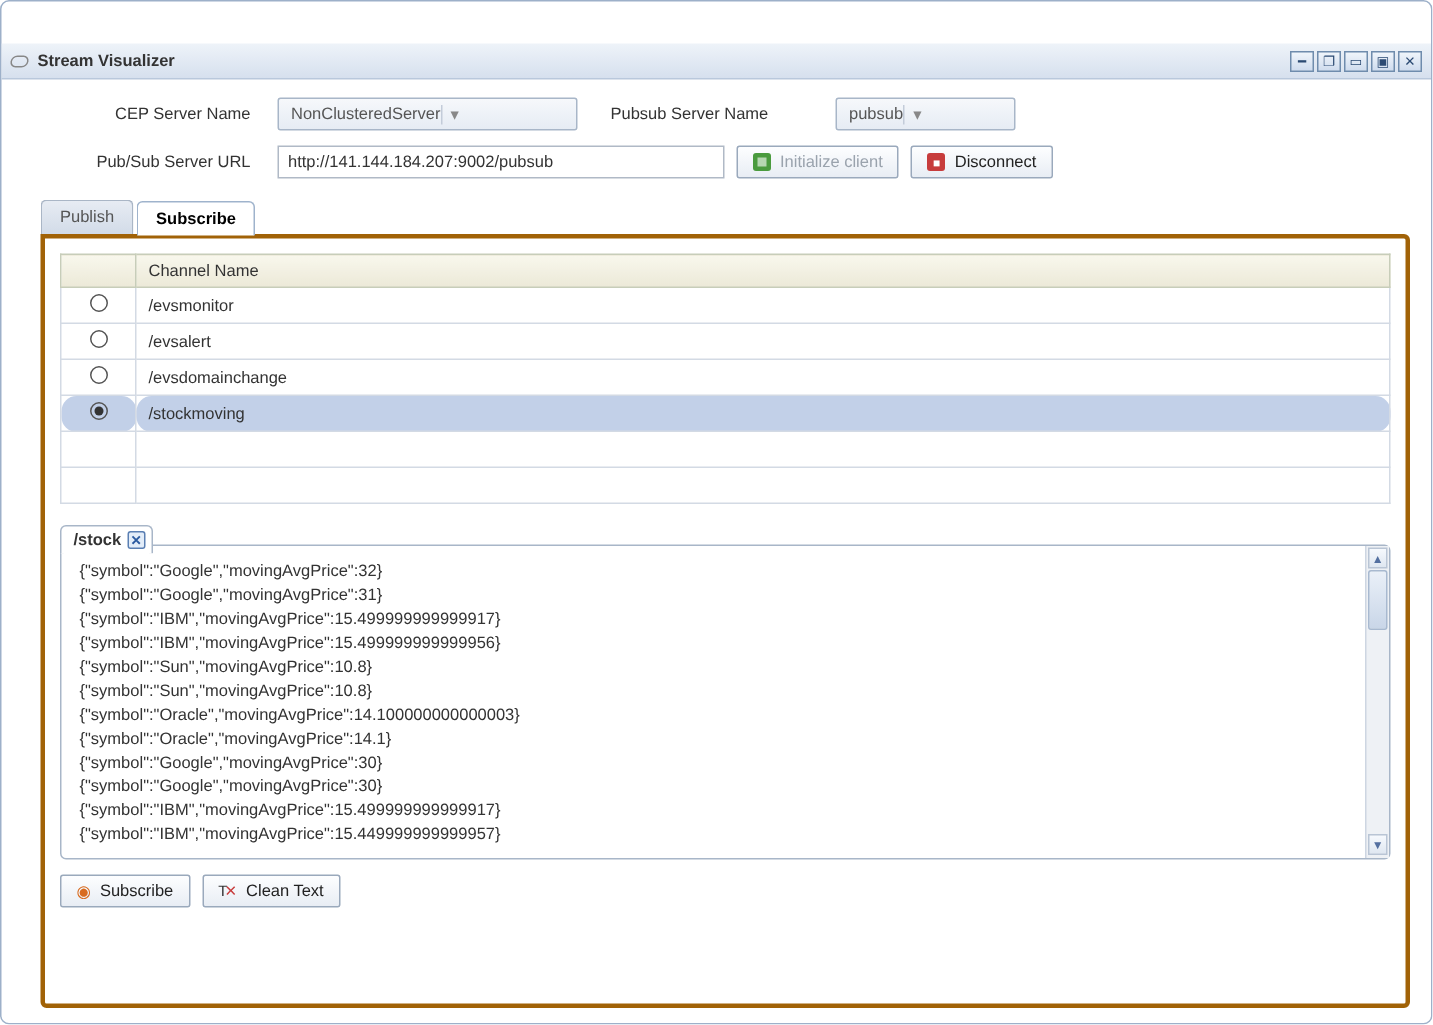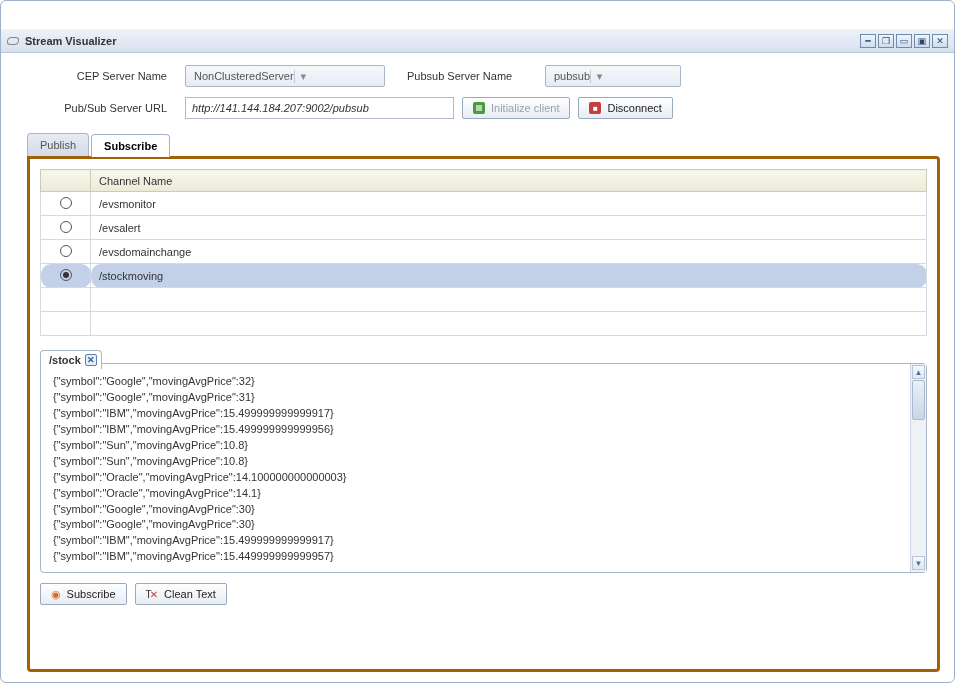--- a/index.html
+++ b/index.html
@@ -60,26 +60,26 @@
     border: 1px solid #a8b6c8;
     background: linear-gradient(#f6f8fb, #e6ecf4);
     height: 22px; padding: 0 4px 0 8px;
     width: 200px; justify-content: flex-start;
     color: #555;
     border-radius: 2px;
   }
   .dropdown .arrow {
     width: 14px; text-align: center; color: #888; border-left: 1px solid #c3ccd9; padding-left: 4px;
   }
-  .dropdown.small { width: 136px; }
+  .dropdown.small { width: 120px; margin-left: 12px; }
 
   .textinput {
     height: 22px; border: 1px solid #b0b9c6; background: #fff;
-    padding: 0 6px; width: 269px; color: #333;
-    display: inline-flex; align-items: center; font-style: italic;
+    padding: 0 6px; width: 298px; color: #333;
+    display: inline-flex; align-items: center;
   }
 
   .btn {
     height: 22px; border: 1px solid #9aa9bc; background: linear-gradient(#fdfeff, #e8edf4);
     padding: 0 10px; display: inline-flex; align-items: center; gap: 6px;
     color: #222; border-radius: 2px; cursor: pointer;
   }
   .btn.disabled { color: #9aa3ad; cursor: default; }
   .icon-sq {
     width: 12px; height: 12px; border-radius: 2px; display: inline-flex; align-items: center; justify-content: center;

